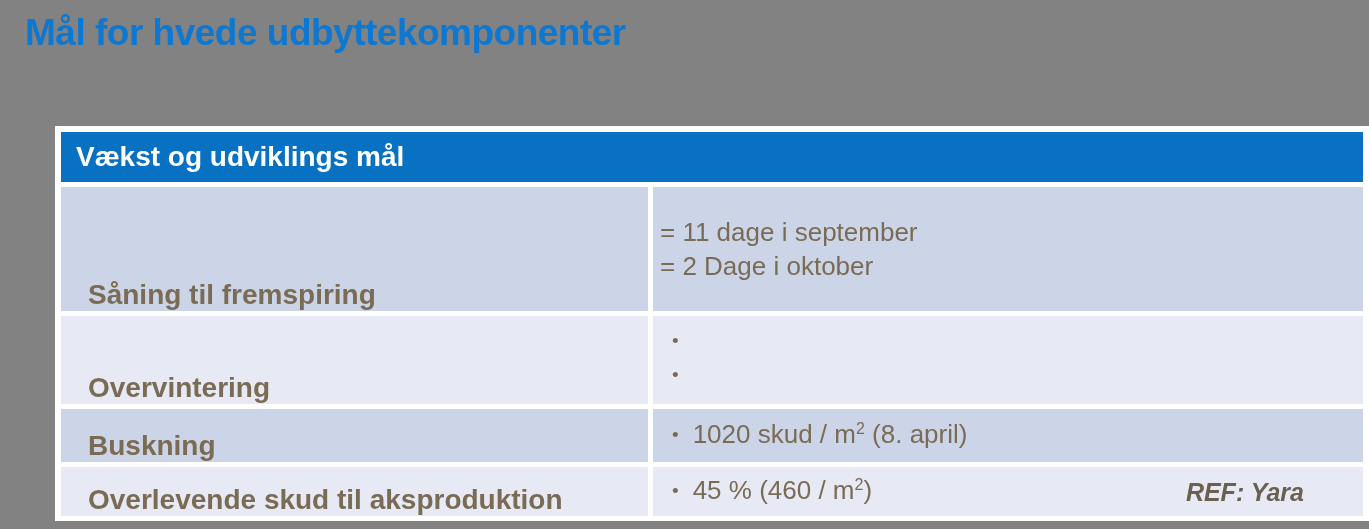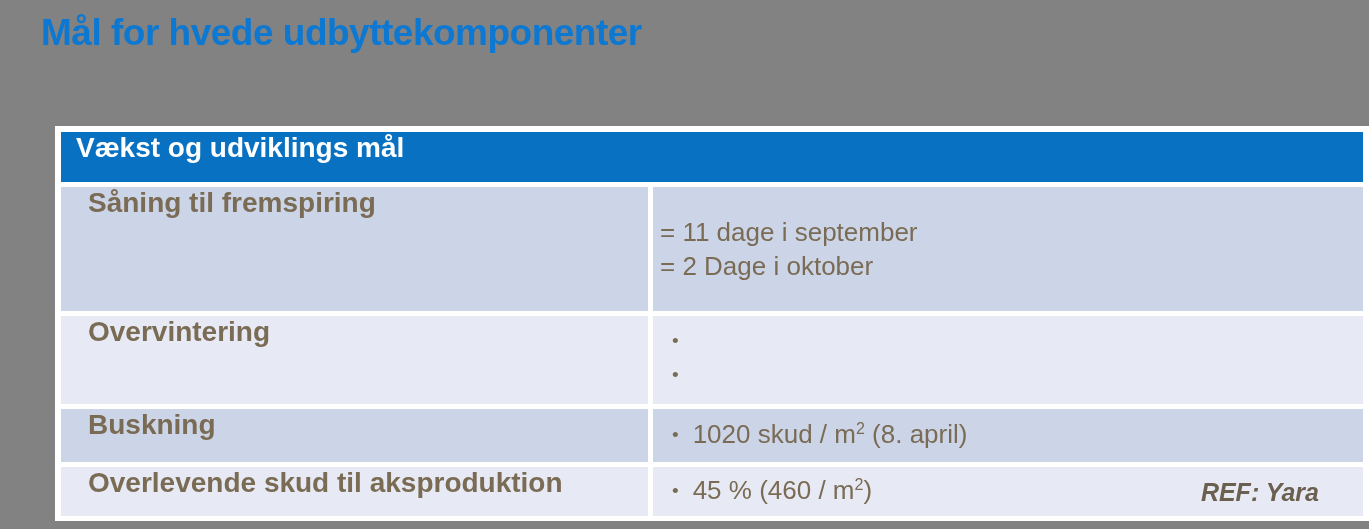--- a/index.html
+++ b/index.html
@@ -11,51 +11,51 @@
     font-family: "Liberation Sans", sans-serif;
   }
   .slide-title {
     position: absolute;
     left: 25px; top: 12px;
     font-size: 37px;
     font-weight: bold;
     letter-spacing: -0.5px;
     color: #0d78d2;
     white-space: nowrap;
-    margin-left: 16px;
   }
   .goal-table {
     position: absolute;
     left: 55px; top: 126px;
     width: 1314px;
     box-sizing: border-box;
     background: #ffffff;
     padding: 6px 6px 5px 6px;
     display: grid;
     grid-template-columns: 587px 710px;
     gap: 5px;
   }
   .thead {
     grid-column: 1 / -1;
     height: 50px;
     background: #0971c1;
     color: #ffffff;
     font-size: 28px;
     font-weight: bold;
     display: flex;
+    align-items: center;
     padding-left: 15px;
     box-sizing: border-box;
   }
   .cell {
     box-sizing: border-box;
     color: #7a6b54;
   }
   .label-cell {
     display: flex;
-    align-items: flex-start;
+    align-items: flex-end;
     padding-left: 27px;
     font-size: 28px;
     font-weight: bold;
   }
   .value-cell {
     display: flex;
     flex-direction: column;
     justify-content: center;
     padding-left: 7px;
     font-size: 26px;
@@ -82,21 +82,21 @@
   .row4-flex {
     flex-direction: row;
     align-items: center;
     justify-content: space-between;
   }
   .ref-note {
     font-size: 25px;
     font-weight: bold;
     font-style: italic;
     color: #6b6050;
-    margin-right: 44px;
+    margin-right: 59px;
     white-space: nowrap;
   }
 </style>
 </head>
 <body>
 
 <div class="slide-title">Mål for hvede udbyttekomponenter</div>
 
 <div class="goal-table">
 

